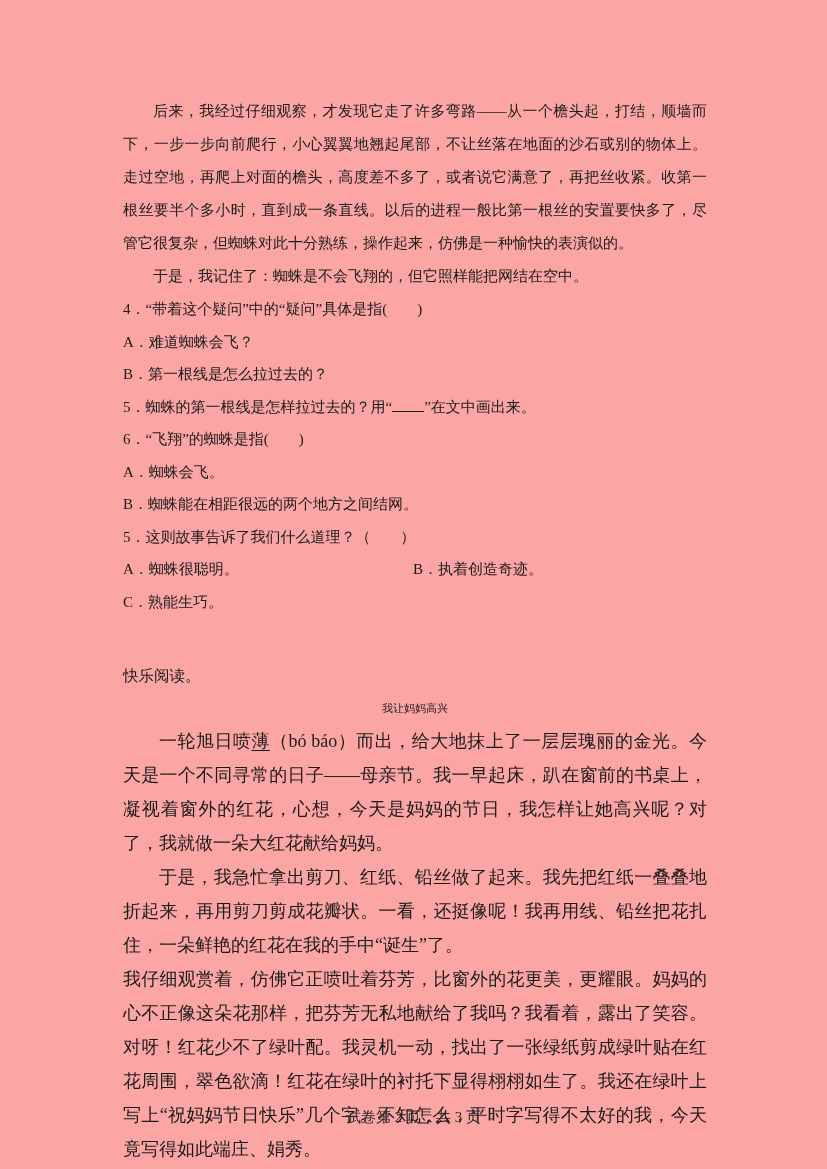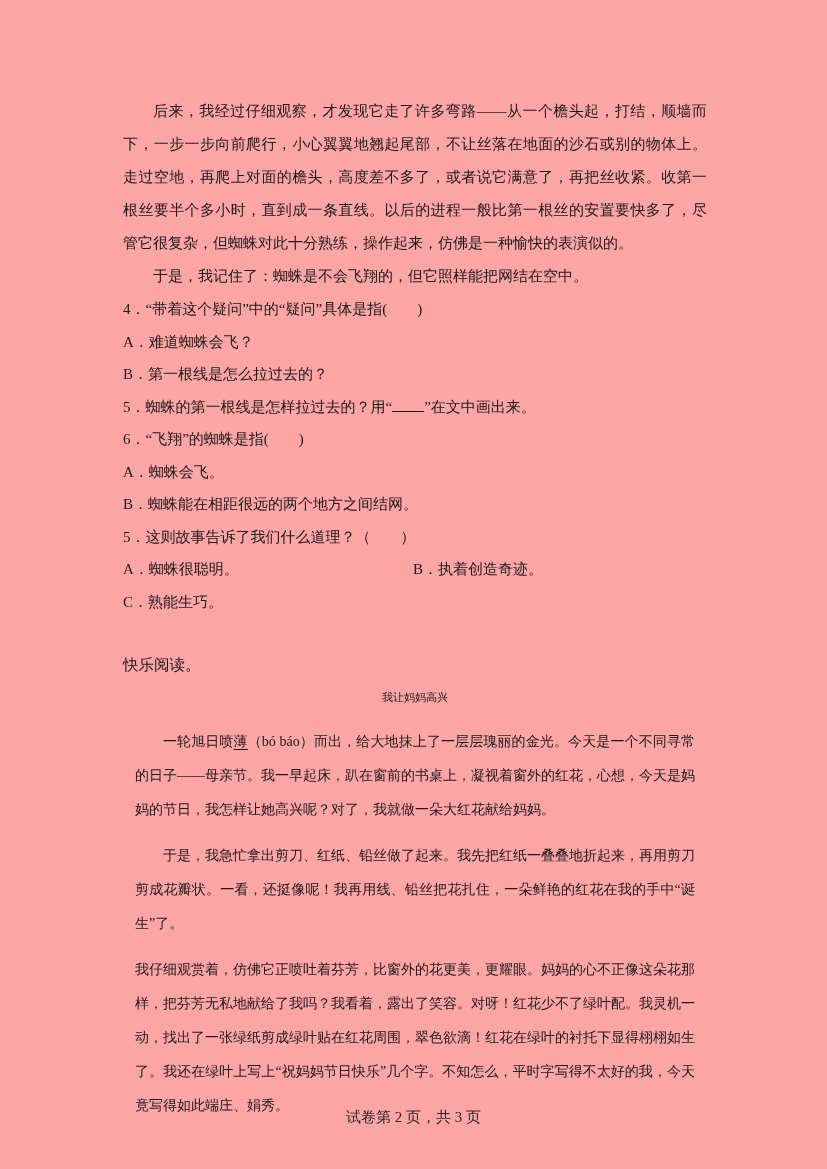--- a/index.html
+++ b/index.html
@@ -33,32 +33,32 @@
   .q7row .opt-a { width:290px; }
   .blank {
     display:inline-block;
     width:32px;
     height:13px;
     border-bottom:1px solid #1b1b1b;
     vertical-align:baseline;
   }
   .u-char { text-decoration:underline; text-underline-offset:3px; }
   .section-label {
-    margin-top:31px;
+    margin-top:42px;
     font-size:15.5px;
     line-height:32px;
   }
   .reading-title {
     text-align:center;
     font-size:11px;
     line-height:32px;
   }
   .reading p {
-    margin:12px;
-    font-size:14px;
+    margin:0;
+    font-size:18px;
     line-height:34px;
     text-align:justify;
   }
   .footer {
     position:absolute;
     left:0; right:0; top:1108px;
     text-align:center;
     font-size:15px;
     color:#2a2a2a;
   }

